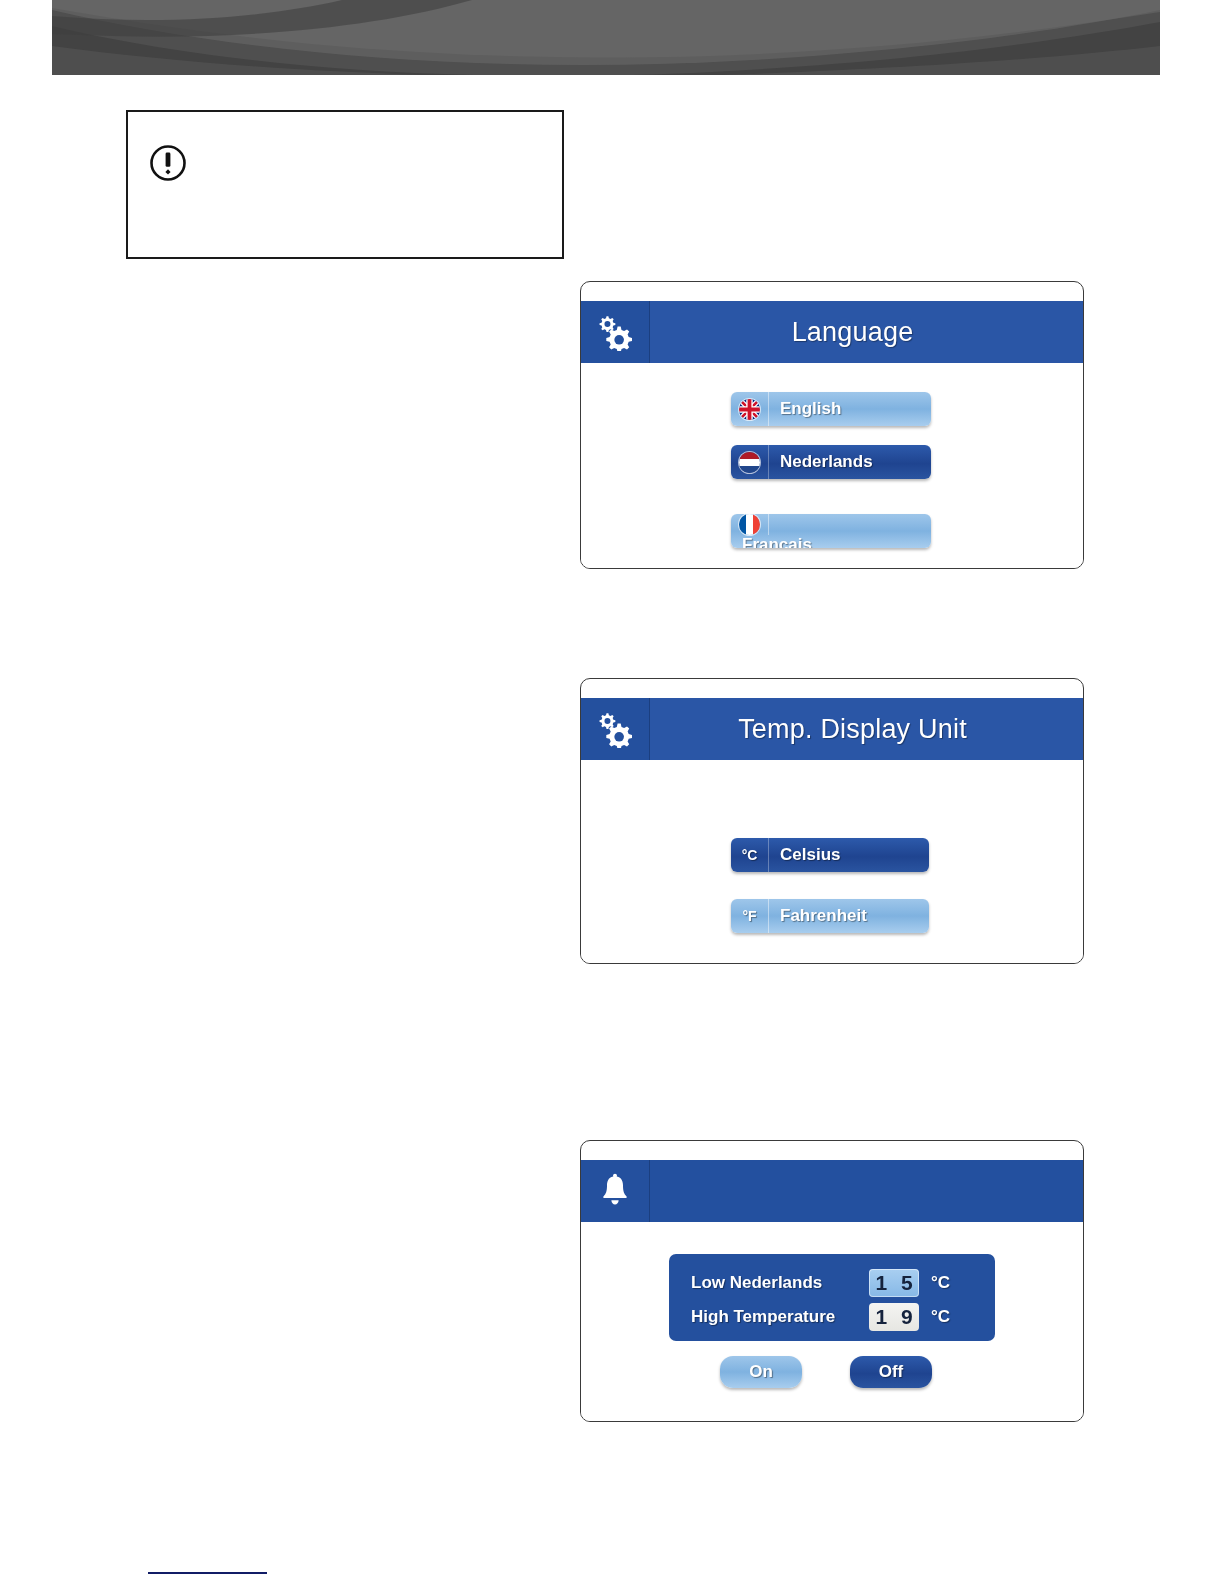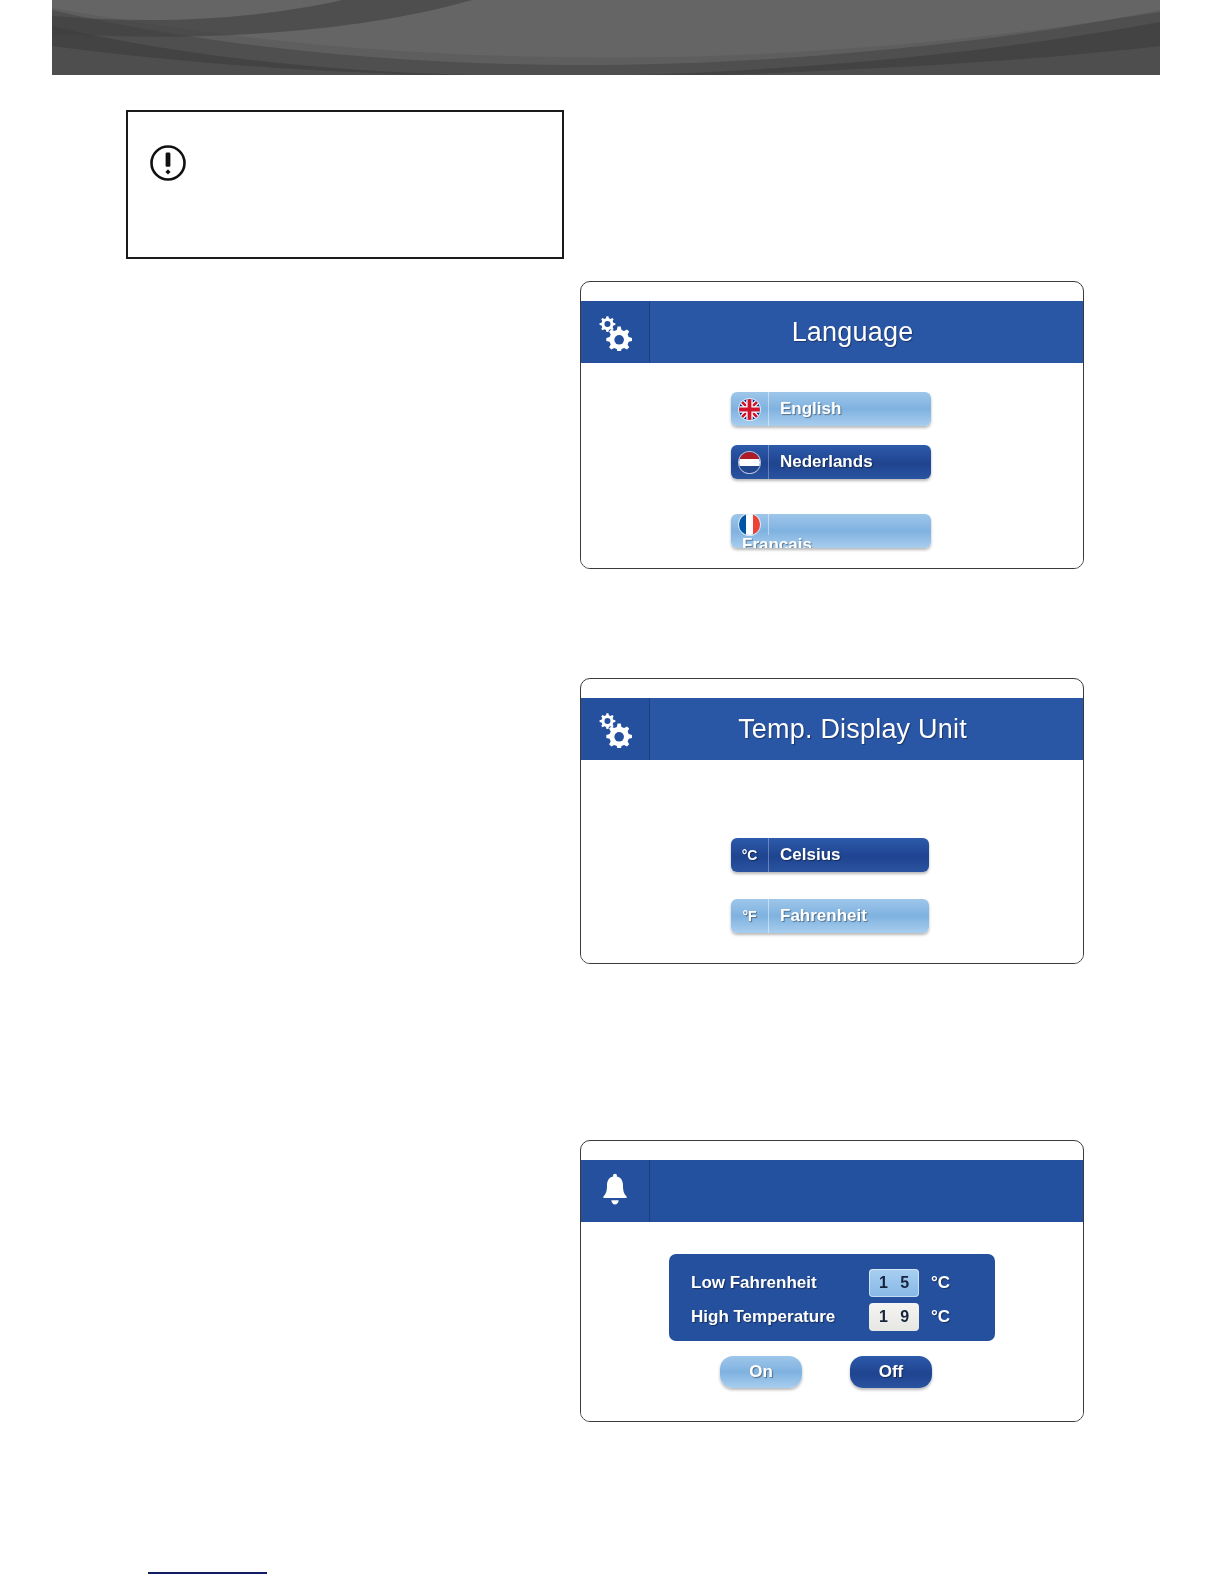--- a/index.html
+++ b/index.html
@@ -167,21 +167,21 @@
     width: 178px;
   }
   .alert-value {
     width: 50px;
     height: 28px;
     border-radius: 4px;
     display: flex;
     align-items: center;
     justify-content: center;
     color: #15233d;
-    font-size: 16px;
+    font-size: 21px;
     font-weight: 700;
     letter-spacing: 4px;
     text-indent: 4px;
     box-sizing: border-box;
   }
   .alert-value.sel {
     background: linear-gradient(180deg, #a9cff1 0%, #86b8e6 100%);
     box-shadow: inset 0 0 0 1px rgba(255,255,255,0.5);
   }
   .alert-value.plain {
@@ -356,21 +356,21 @@
         <circle cx="17" cy="2.8" r="2.0" fill="#ffffff"></circle>
         <path d="M13.4 27.2 h7.2 c0 2.6 -1.7 4.2 -3.6 4.2 c-1.9 0 -3.6 -1.6 -3.6 -4.2 z" fill="#ffffff"></path>
       </svg>
     </div>
   </div>
   <div class="panel-body" style="height:218px;">
 
     <div class="alert-card" style="left:88px; top:32px; width:326px; height:87px;">
 
       <div class="alert-row">
-        <div class="alert-row-label">Low Fahrenheit</div>
+        <div class="alert-row-label">Low Nederlands</div>
         <div class="alert-value sel">1 5</div>
         <div class="alert-unit">°C</div>
       </div>
 
       <div class="alert-row">
         <div class="alert-row-label">High Temperature</div>
         <div class="alert-value plain">1 9</div>
         <div class="alert-unit">°C</div>
       </div>
 

